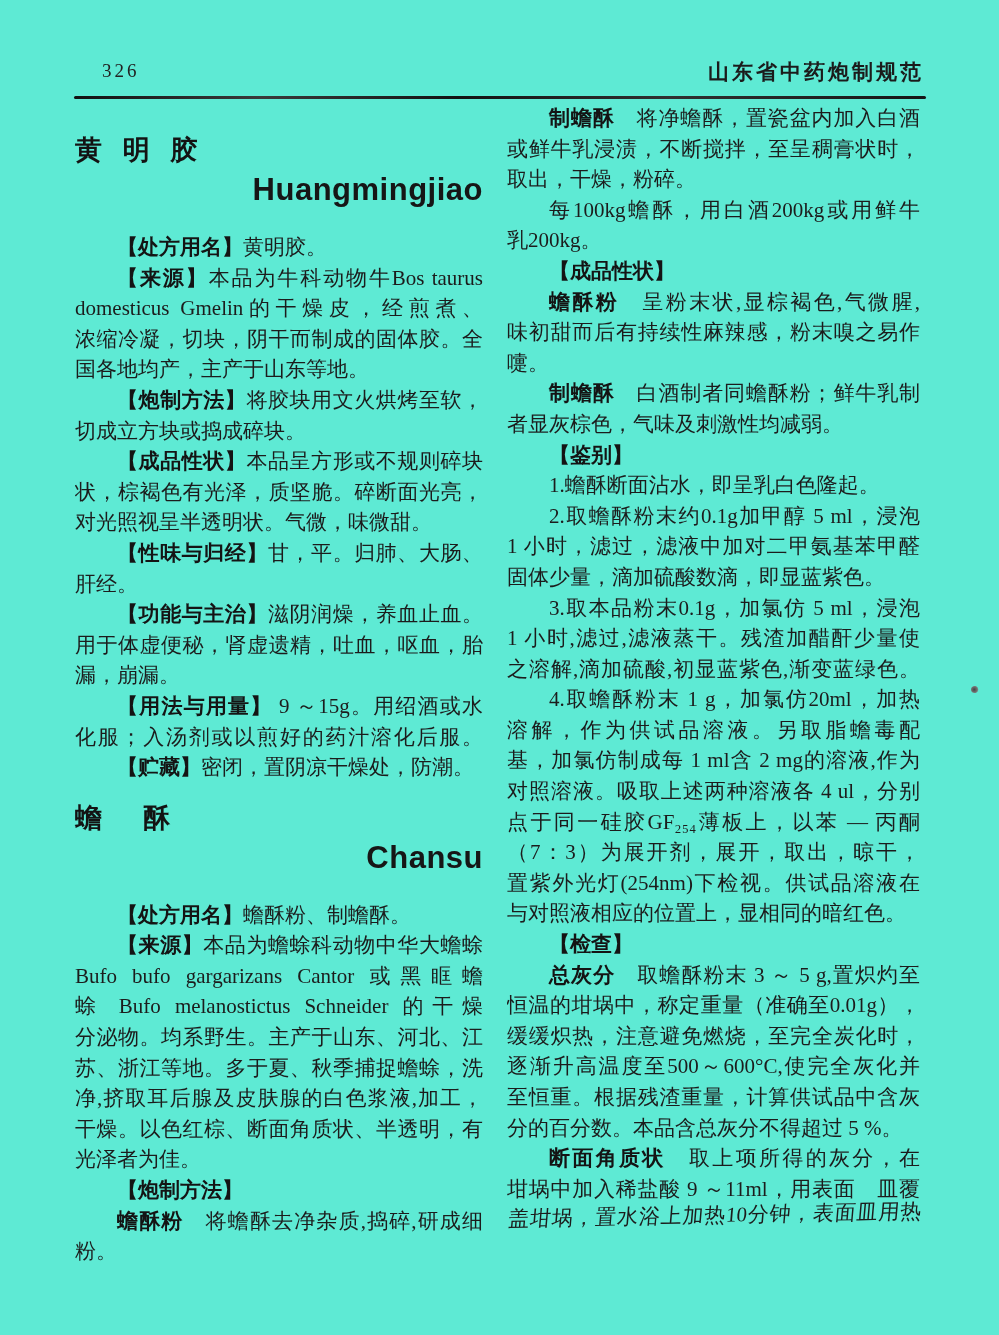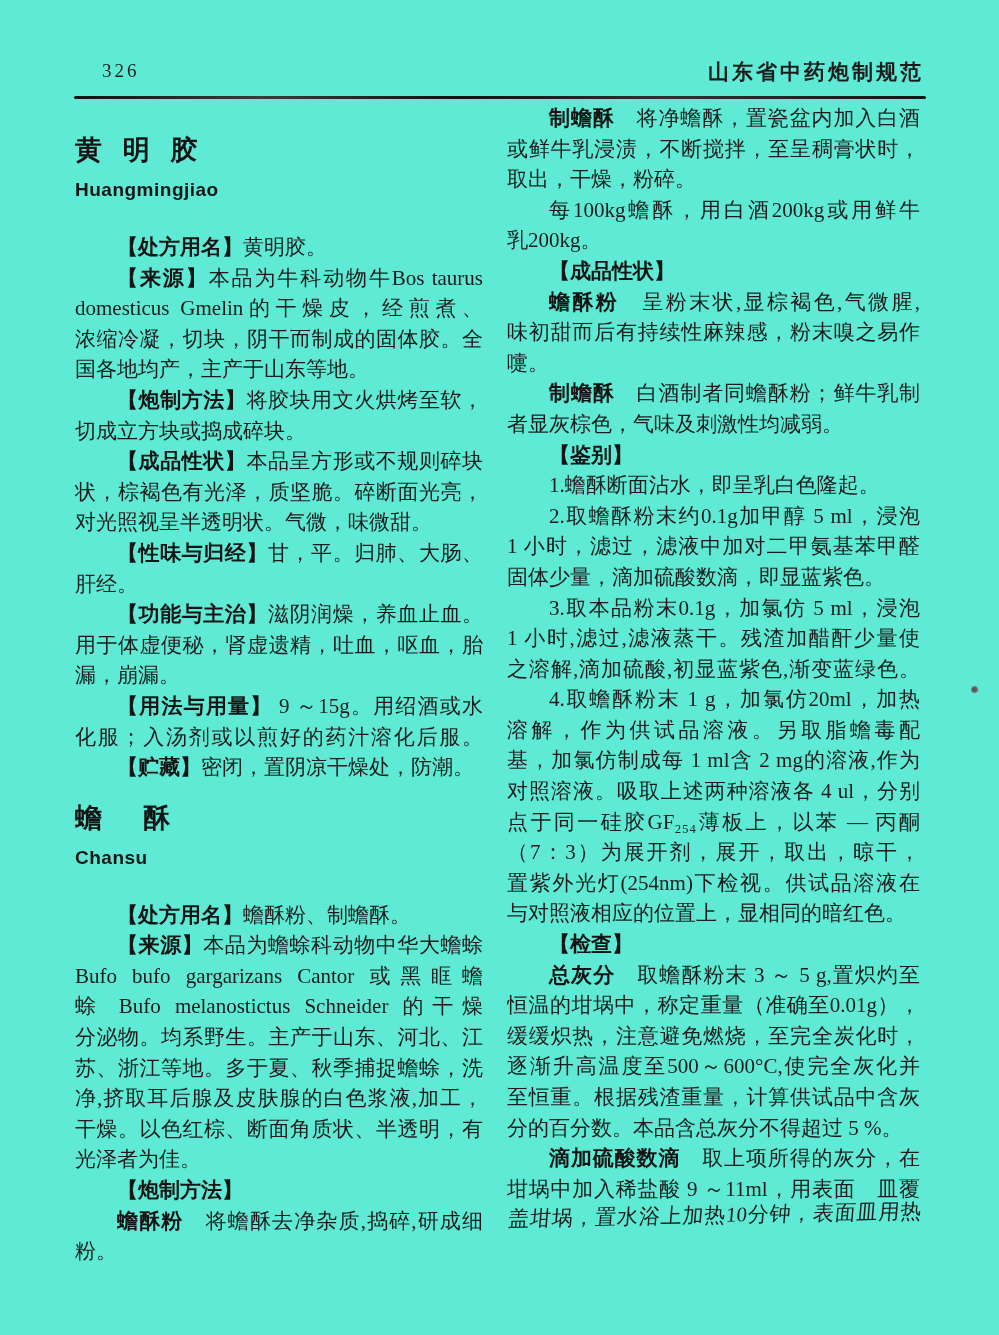--- a/index.html
+++ b/index.html
@@ -47,21 +47,21 @@
   .text-line.tilt { transform: rotate(-1.1deg) skewX(-6deg); transform-origin: 0% 100%; }
 
   .entry-title {
     font-size: 27px; font-weight: 700; text-align: left;
     letter-spacing: 7px; line-height: 36px;
     margin: 4px 0 8px; color: #131313;
   }
   .entry-title.second { margin-top: 17px; }
   .entry-pinyin {
     font-family: "Liberation Sans", "DejaVu Sans", sans-serif;
-    font-size: 19px; font-weight: 700; text-align: left;
+    font-size: 31px; font-weight: 700; text-align: right;
     line-height: 28px; margin-bottom: 28px; color: #161616;
     letter-spacing: 0.5px;
   }
   .ink-speck {
     position: absolute; left: 971px; top: 686px; width: 8px; height: 7px;
     background: radial-gradient(circle at 40% 50%, #444 0%, #777 55%, transparent 75%);
     border-radius: 50%;
   }
 </style>
 </head>
@@ -139,20 +139,20 @@
         <div class="text-line just">（7：3）为展开剂，展开，取出，晾干，</div>
         <div class="text-line just">置紫外光灯(254nm)下检视。供试品溶液在</div>
         <div class="text-line">与对照液相应的位置上，显相同的暗红色。</div>
         <div class="text-line indent"><span class="lbl">【检查】</span></div>
         <div class="text-line indent just"><span class="lbl">总灰分</span>　取蟾酥粉末 3 ～ 5 g,置炽灼至</div>
         <div class="text-line just">恒温的坩埚中，称定重量（准确至0.01g），</div>
         <div class="text-line just">缓缓炽热，注意避免燃烧，至完全炭化时，</div>
         <div class="text-line just">逐渐升高温度至500～600°C,使完全灰化并</div>
         <div class="text-line just">至恒重。根据残渣重量，计算供试品中含灰</div>
         <div class="text-line">分的百分数。本品含总灰分不得超过 5 %。</div>
-        <div class="text-line indent just"><span class="lbl">滴加硫酸数滴</span>　取上项所得的灰分，在</div>
+        <div class="text-line indent just"><span class="lbl">断面角质状</span>　取上项所得的灰分，在</div>
         <div class="text-line just">坩埚中加入稀盐酸 9 ～11ml，用表面　皿覆</div>
         <div class="text-line just tilt">盖坩埚，置水浴上加热10分钟，表面皿用热</div>
       </section>
   </main>
 
   <div class="ink-speck"></div>
 </div>
 
 </body></html>

